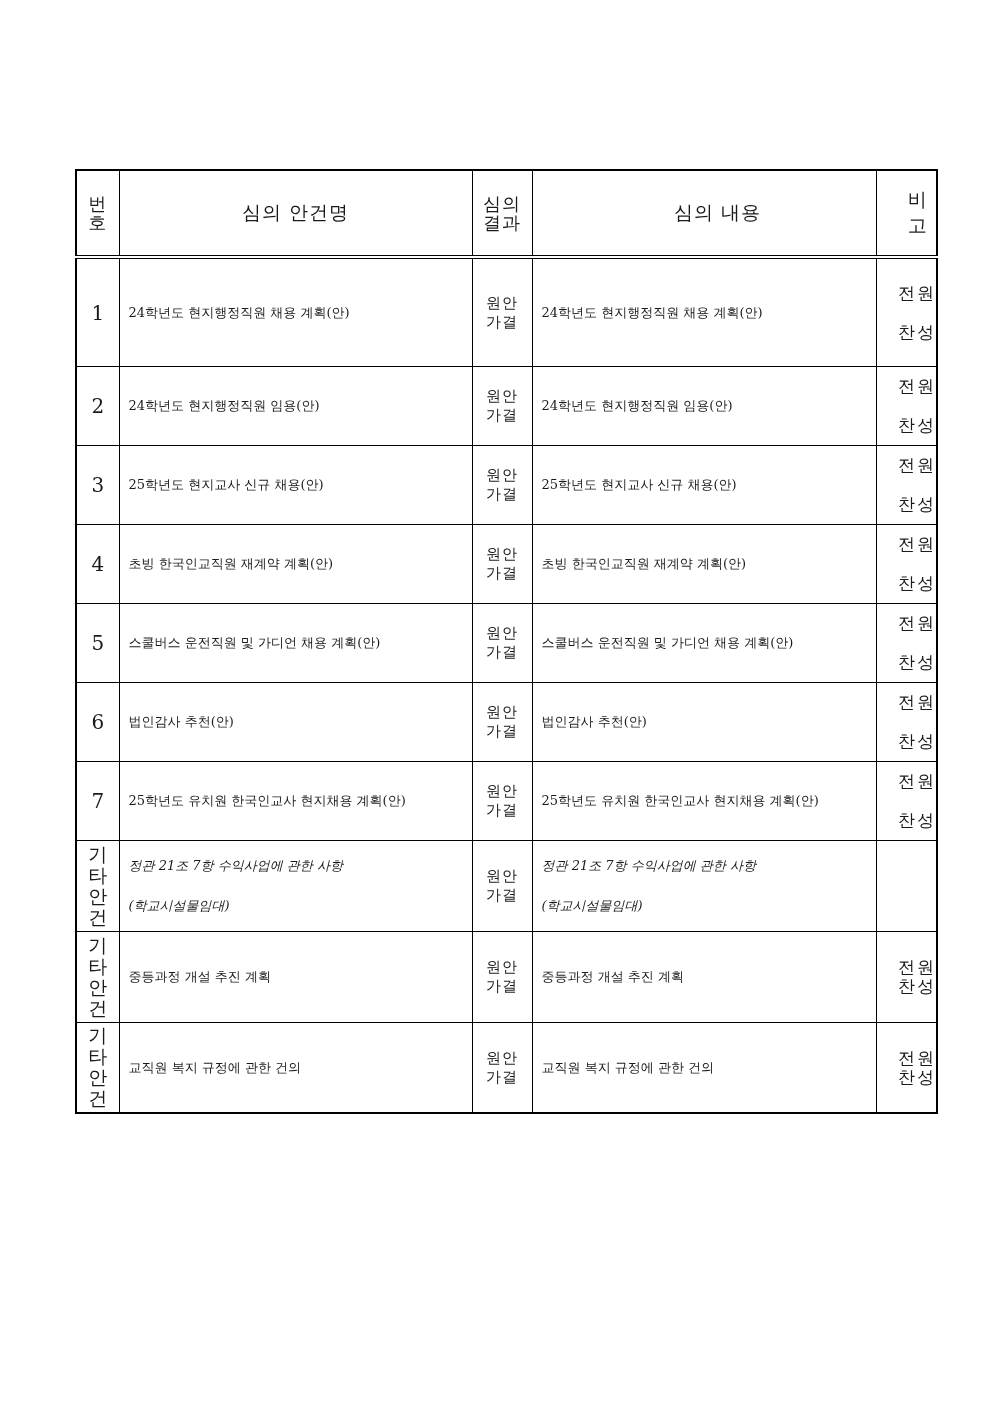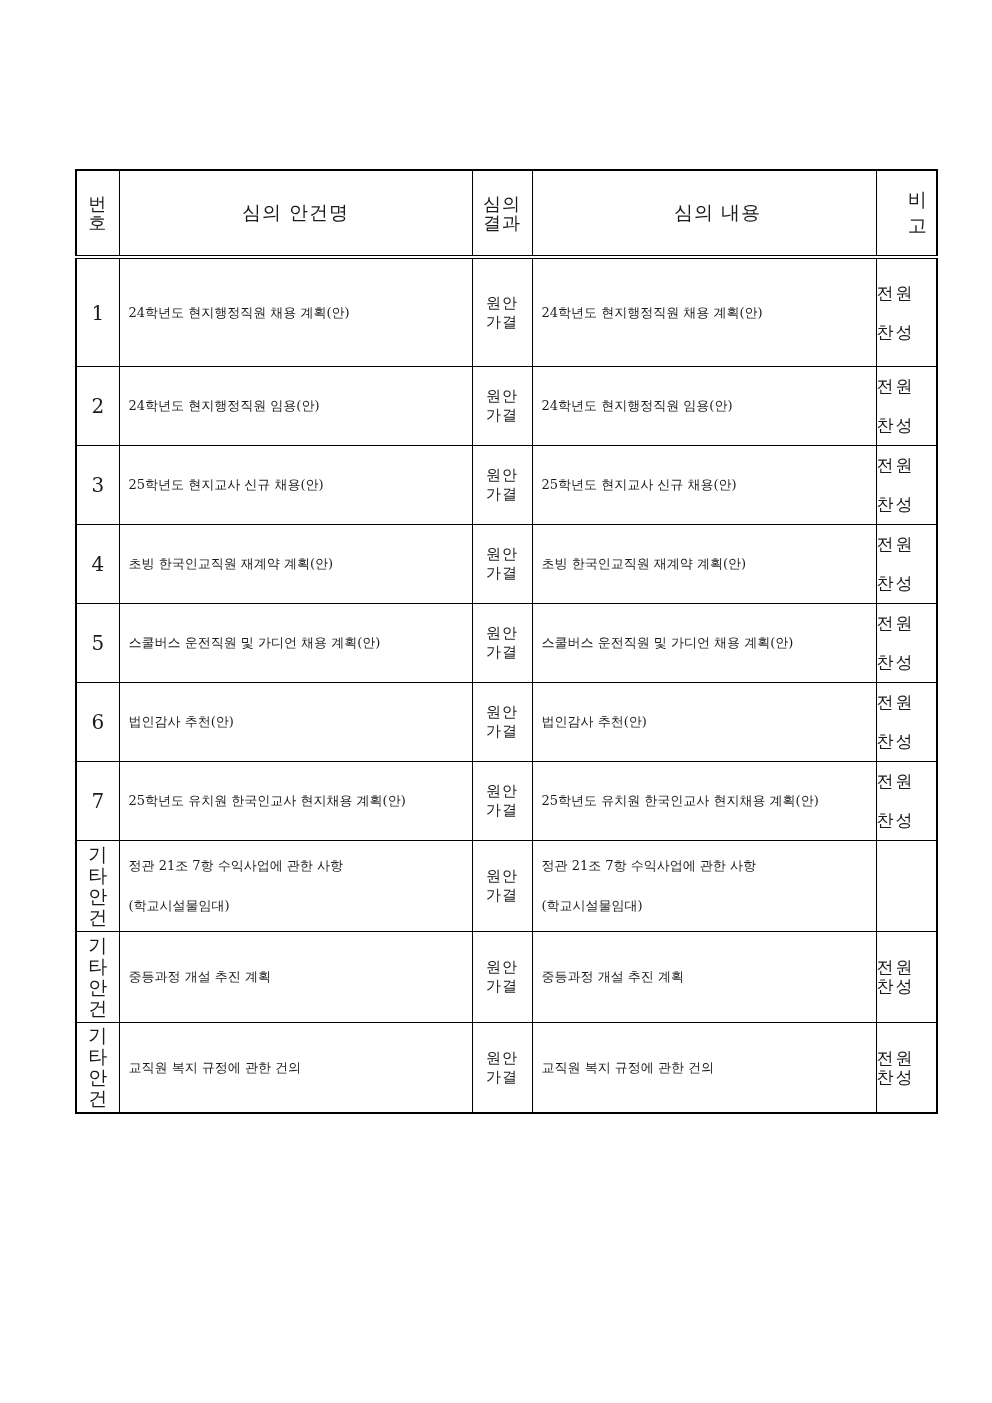--- a/index.html
+++ b/index.html
@@ -68,27 +68,27 @@
     td.no .vert span { display: block; }
 
     td.text {
       font-size: 13px;
       padding: 0 8px 0 9px !important;
       line-height: 26px;
       text-align: justify;
       text-align-last: left;
       word-break: keep-all;
     }
-    td.text.loose { line-height: 40px; }
+    td.text.loose { line-height: 40px; font-style: italic; }
     td.result {
       text-align: center;
     }
     td.result .stack { font-size: 15px; line-height: 19px; }
     td.note {
-      text-align: left;
+      text-align: right;
     }
     td.note .pair {
       display: inline-block;
       font-size: 17px;
       letter-spacing: 2px;
       line-height: 39px;
     }
     td.note .pair span { display: block; }
     td.note .pair.tight { line-height: 19px; }
 

